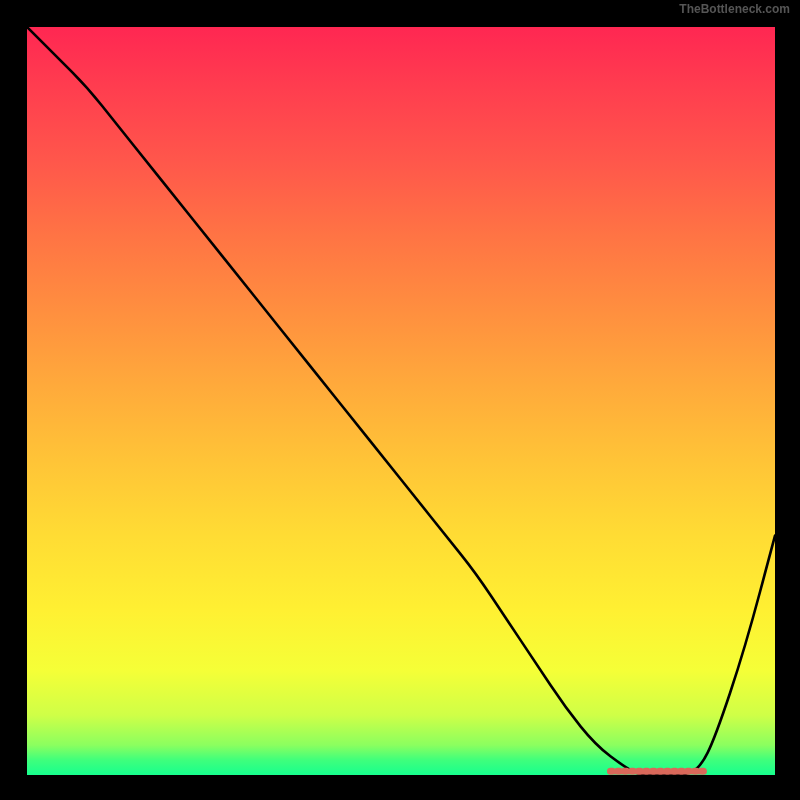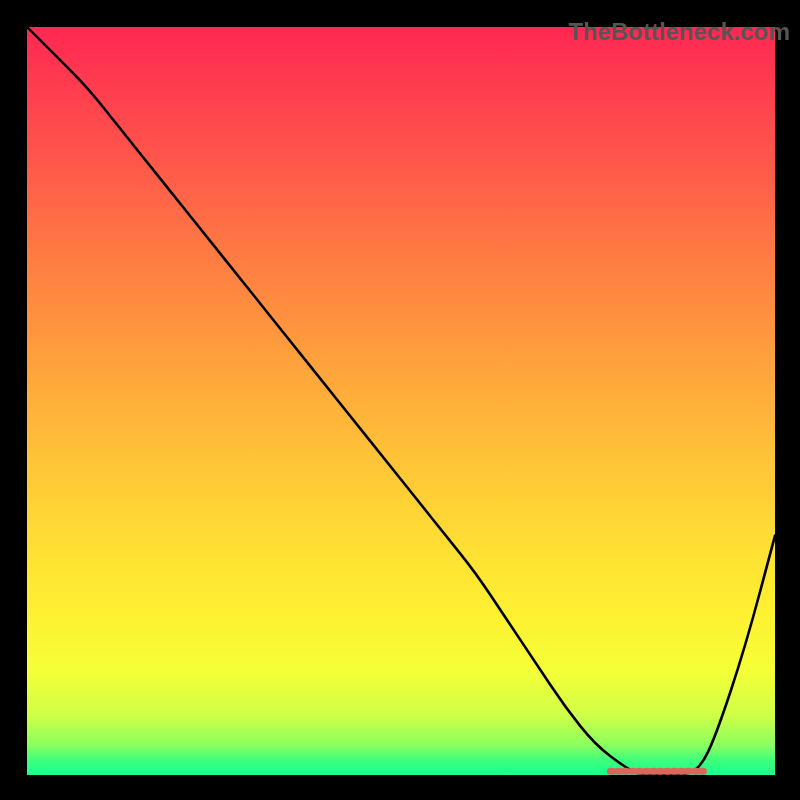--- a/index.html
+++ b/index.html
@@ -11,24 +11,24 @@
     font-family: Arial, Helvetica, sans-serif;
   }
   .container {
     position: relative;
     width: 800px;
     height: 800px;
     background: #000;
   }
   .watermark {
     position: absolute;
-    top: 18px;
+    top: 2px;
     right: 10px;
     color: #555;
-    font-size: 24px;
+    font-size: 12px;
     font-weight: 600;
     z-index: 30;
   }
   .plot-frame {
     position: absolute;
     left: 27px;
     top: 27px;
     width: 748px;
     height: 748px;
     background: #000;

